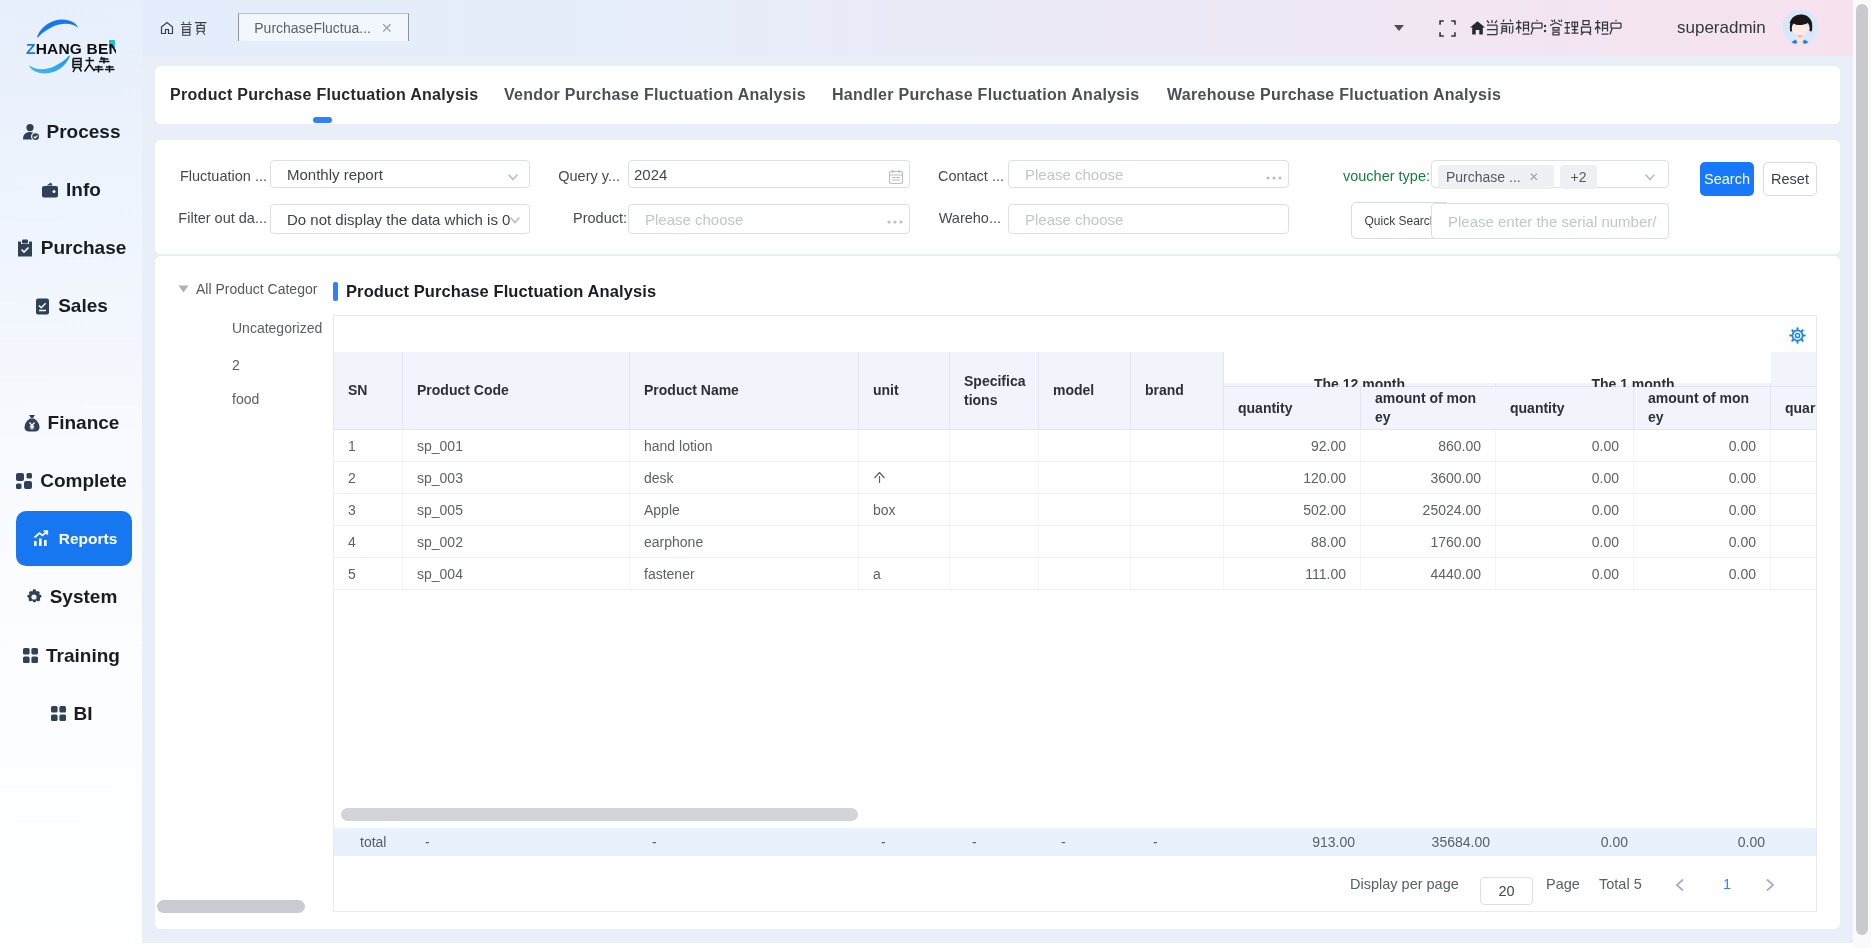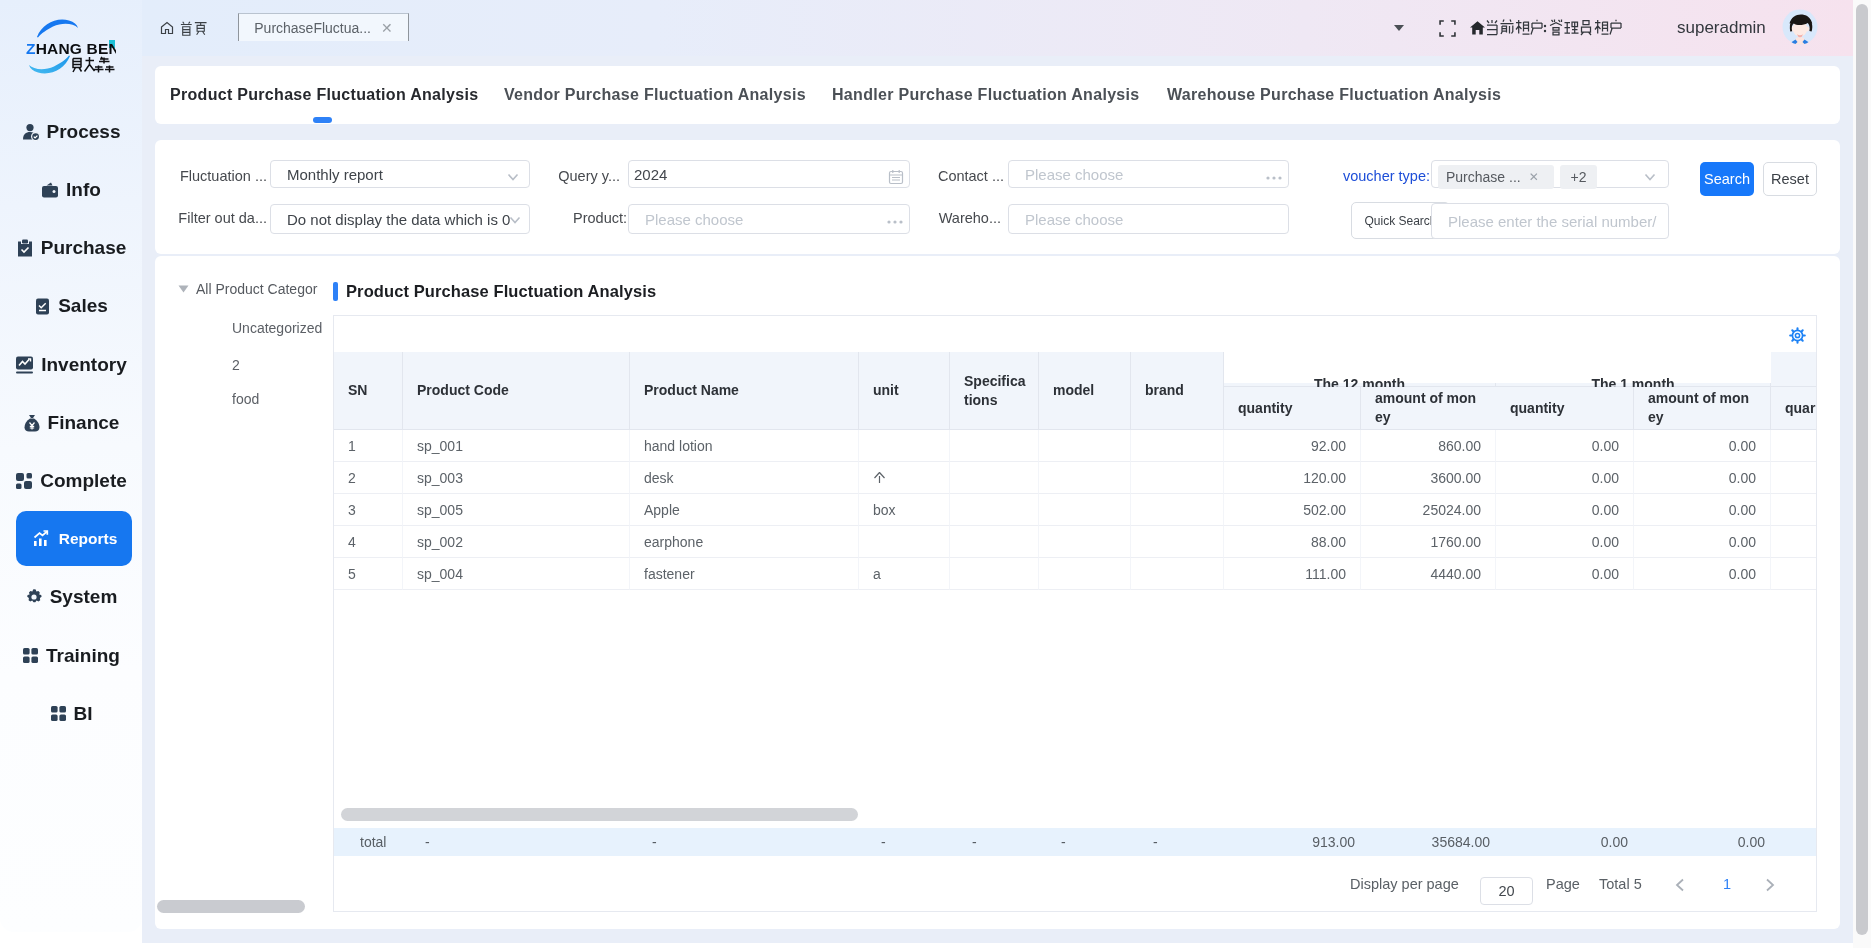--- a/index.html
+++ b/index.html
@@ -105,21 +105,21 @@
       </div>
       <div class="flabel" style="left:747px;top:20px;width:102px">Contact ...</div>
       <div class="finput" style="left:853px;top:20px;width:281px;padding-left:16px">
           <span class="ph">Please choose</span>
         <svg width="18" height="6" viewBox="0 0 18 6" style="position:absolute;right:5px;top:14px" fill="#b9bfc8">
             <circle cx="3" cy="3" r="1.6"></circle>
             <circle cx="9" cy="3" r="1.6"></circle>
             <circle cx="15" cy="3" r="1.6"></circle>
           </svg>
       </div>
-      <div class="flabel" style="left:1173px;top:20px;width:102px;color:#1d4ed8">voucher type:</div>
+      <div class="flabel" style="left:1173px;top:20px;width:102px;color:#15803d">voucher type:</div>
       <div class="finput" style="left:1276px;top:20px;width:238px">
         <span class="tag" style="left:6px;width:116px">Purchase ... <span style="color:#9aa1a9;font-size:12px;margin-left:8px">✕</span></span>
         <span class="tag" style="left:128px;width:37px;justify-content:center">+2</span>
         <svg width="14" height="14" viewBox="0 0 14 14" style="position:absolute;right:11px;top:9px" fill="none" stroke="#b8bec7" stroke-width="1.6">
             <path d="M2.5,4.5 L7,9.5 L11.5,4.5"></path>
           </svg>
       </div>
       <div class="btn-blue" style="left:1545px;top:22px;width:54px;height:34px">Search</div>
       <div class="btn-white" style="left:1608px;top:22px;width:54px;height:34px">Reset</div>
 
@@ -411,29 +411,20 @@
         <span>Purchase</span>
       </div>
     <div class="menu-item" style="top:278.5px">
         <svg width="17" height="17" viewBox="0 0 17 17" fill="#2e4156">
           <rect x="2" y="0.5" width="13" height="16" rx="2"></rect>
           <path d="M5,7.5 l2.2,2.2 l4.5,-4.5" stroke="#fff" stroke-width="1.5" fill="none"></path>
           <path d="M5,12.5 h7" stroke="#fff" stroke-width="1.5"></path>
         </svg>
         <span>Sales</span>
       </div>
-    <div class="menu-item" style="top:337px">
-        <svg width="19" height="19" viewBox="0 0 19 19" fill="#2e4156">
-          <rect x="1" y="1.5" width="17" height="13" rx="2"></rect>
-          <path d="M4,10.5 l3.5,-4 l2.5,2.5 l4,-4.5" stroke="#fff" stroke-width="1.6" fill="none"></path>
-          <path d="M13,4 h2.5 v2.5" stroke="#fff" stroke-width="1.4" fill="none"></path>
-          <rect x="1" y="16.5" width="17" height="2" rx="1"></rect>
-        </svg>
-        <span>Inventory</span>
-      </div>
     <div class="menu-item" style="top:453px">
         <svg width="18" height="18" viewBox="0 0 18 18" fill="#2e4156">
           <rect x="1" y="1" width="8" height="8" rx="2"></rect>
           <rect x="11.5" y="1" width="5.5" height="5.5" rx="1.5"></rect>
           <rect x="1" y="11.5" width="5.5" height="5.5" rx="1.5"></rect>
           <rect x="9" y="9" width="8" height="8" rx="2"></rect>
         </svg>
         <span>Complete</span>
       </div>
     <div class="menu-item" style="top:395px">

